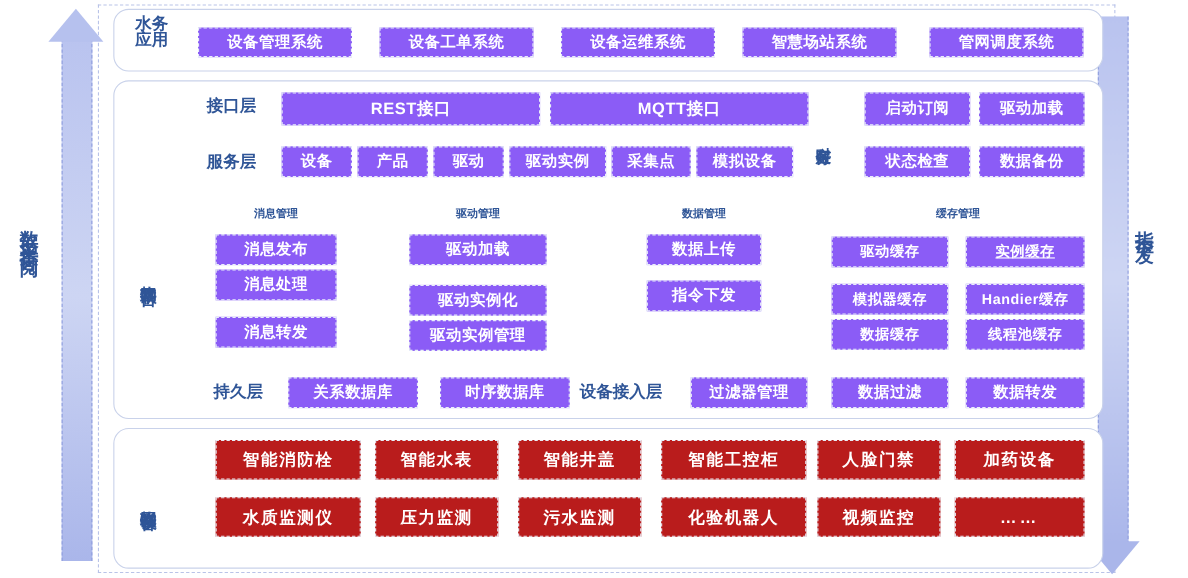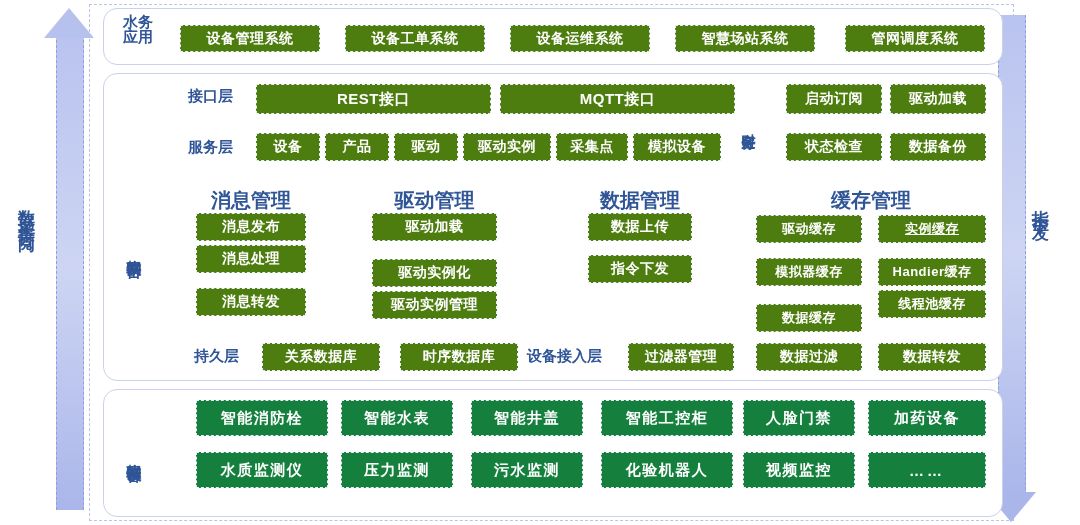--- a/index.html
+++ b/index.html
@@ -92,37 +92,37 @@
   
   .hlabel{
     position:absolute;
     font-size:15px;font-weight:bold;color:#2f5597;
     white-space:nowrap;
   }
 
   
   .bx{
     position:absolute;
-    background:#4d7c0f;
+    background:#8b5cf6;
     border:1px dashed #e8eef8;
     box-sizing:border-box;
     color:#ffffff;
     font-size:14px;
     font-weight:bold;
     display:flex;align-items:center;justify-content:center;
     white-space:nowrap;
     letter-spacing:0.5px;
   }
   .bx.sm{font-size:13px;}
-  .bx.dev{font-size:15px;letter-spacing:1.5px;background:#15803d;}
+  .bx.dev{font-size:15px;letter-spacing:1.5px;background:#b91c1c;}
 
   
   .gcap{
     position:absolute;
-    font-size:20px;font-weight:bold;color:#2f5597;
+    font-size:10px;font-weight:bold;color:#2f5597;
     white-space:nowrap;text-align:center;
   }
 </style>
 </head>
 <body>
 
 <div id="stage">
 
   <div class="outer-dash"></div>
 
@@ -181,21 +181,21 @@
   <div class="bx" style="left:372px;top:259px;width:125px;height:28px;">驱动实例化</div>
   <div class="bx" style="left:372px;top:291px;width:125px;height:28px;">驱动实例管理</div>
 
   <div class="gcap" style="left:588px;top:187px;width:104px;">数据管理</div>
   <div class="bx" style="left:588px;top:213px;width:104px;height:28px;">数据上传</div>
   <div class="bx" style="left:588px;top:255px;width:104px;height:28px;">指令下发</div>
 
   <div class="gcap" style="left:756px;top:187px;width:230px;">缓存管理</div>
   <div class="bx sm" style="left:756px;top:215px;width:106px;height:28px;">驱动缓存</div>
   <div class="bx sm" style="left:756px;top:258px;width:106px;height:28px;">模拟器缓存</div>
-  <div class="bx sm" style="left:756px;top:304px;width:106px;height:28px;">数据缓存</div>
+  <div class="bx sm" style="left:756px;top:290px;width:106px;height:28px;">数据缓存</div>
   <div class="bx sm" style="left:878px;top:215px;width:108px;height:28px;text-decoration:underline;">实例缓存</div>
   <div class="bx sm" style="left:878px;top:258px;width:108px;height:28px;">Handier缓存</div>
   <div class="bx sm" style="left:878px;top:290px;width:108px;height:28px;">线程池缓存</div>
 
   <div class="hlabel" style="left:194px;top:347px;">持久层</div>
   <div class="bx" style="left:262px;top:343px;width:118px;height:28px;">关系数据库</div>
   <div class="bx" style="left:400px;top:343px;width:118px;height:28px;">时序数据库</div>
   <div class="hlabel" style="left:527px;top:347px;">设备接入层</div>
   <div class="bx" style="left:628px;top:343px;width:106px;height:28px;">过滤器管理</div>
   <div class="bx" style="left:756px;top:343px;width:106px;height:28px;">数据过滤</div>

